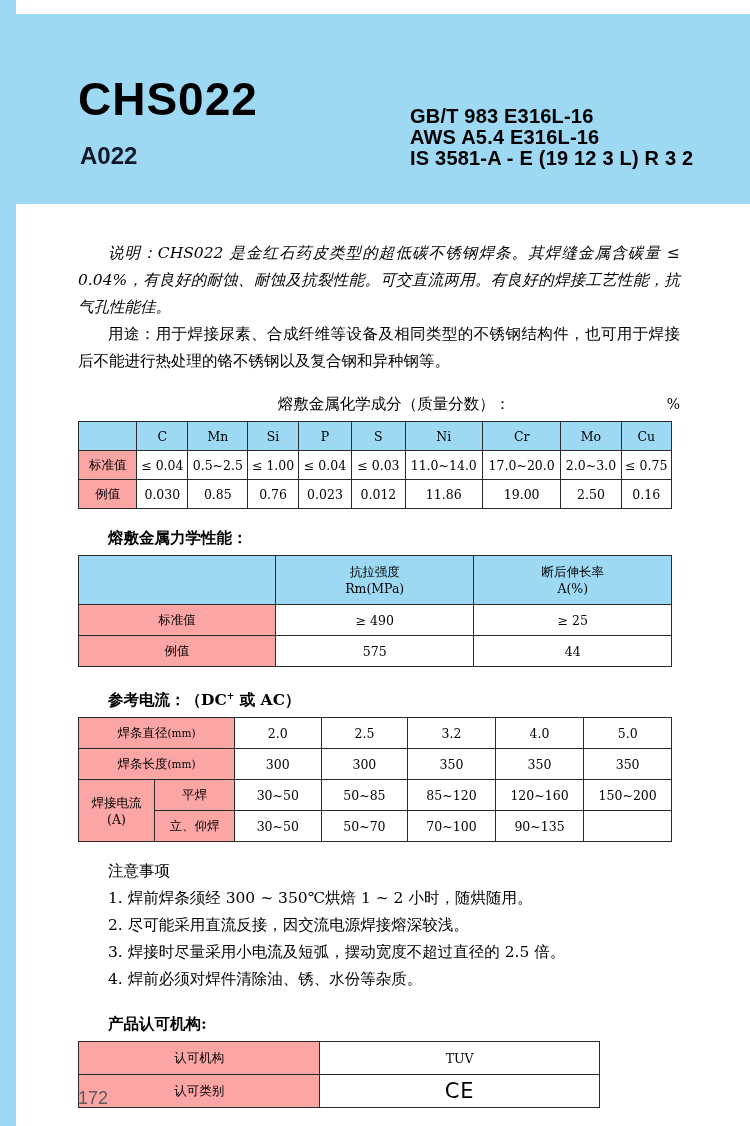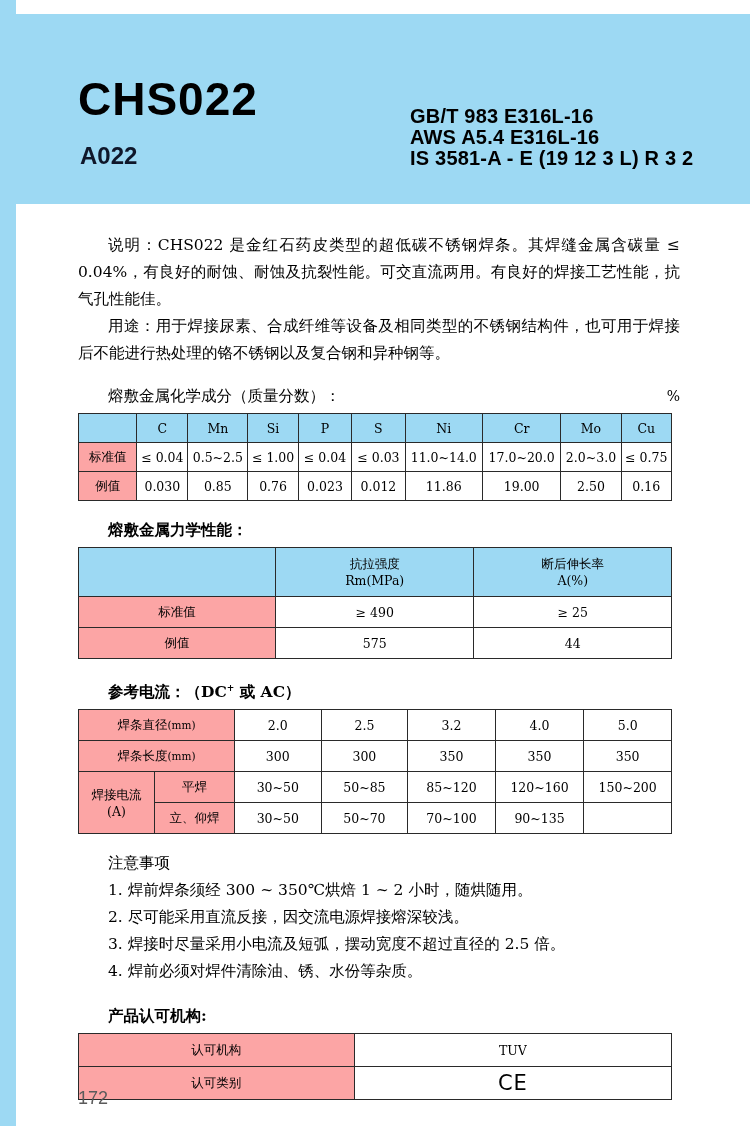--- a/index.html
+++ b/index.html
@@ -83,36 +83,37 @@
     width: 750px;
   }
   .para {
     margin: 0 70px 0 78px;
     font-family: "DejaVu Serif", "Liberation Serif", serif;
     font-size: 15.5px;
     line-height: 27px;
     text-align: justify;
     color: #000;
   }
-  .para.first { margin-top: 28px; text-indent: 30px; }
+  .para.first { margin-top: 36px; text-indent: 30px; font-style: italic; }
   .para.second { text-indent: 30px; }
   .section-title {
     margin: 18px 0 6px 108px;
     font-family: "DejaVu Serif", "Liberation Serif", serif;
     font-size: 15.5px;
     line-height: 22px;
     font-weight: bold;
     color: #000;
   }
   .section-title-row {
     position: relative;
     margin: 18px 70px 6px 108px;
     font-family: "DejaVu Serif", "Liberation Serif", serif;
     font-size: 15.5px;
     line-height: 22px;
+    text-align: center;
   }
   .pct {
     position: absolute;
     right: 0;
     top: 0;
     font-size: 14px;
   }
   table.tbl {
     border-collapse: collapse;
     margin-left: 78px;
@@ -141,21 +142,21 @@
   #current-table { width: 594px; }
   #current-table td { height: 24px; }
   .notes {
     margin: 16px 70px 16px 108px;
     font-family: "DejaVu Serif", "Liberation Serif", serif;
     font-size: 15.5px;
     line-height: 27px;
   }
   .notes div { white-space: nowrap; }
   .cert-title { margin-top: 20px; }
-  #cert-table { width: 594px; }
+  #cert-table { width: 522px; }
   #cert-table td { height: 26px; }
   .ce-mark {
     font-family: "DejaVu Sans", sans-serif;
     font-size: 21px;
     font-weight: bold;
     letter-spacing: 1px;
   }
   .page-number {
     position: absolute;
     left: 78px;

